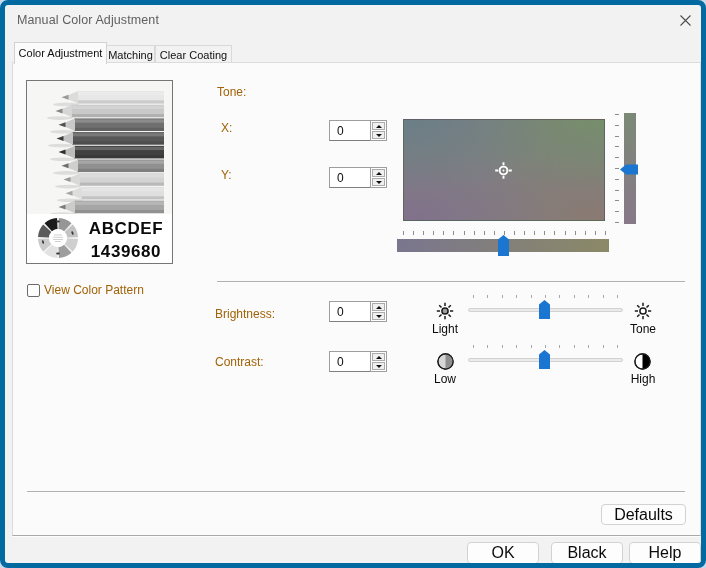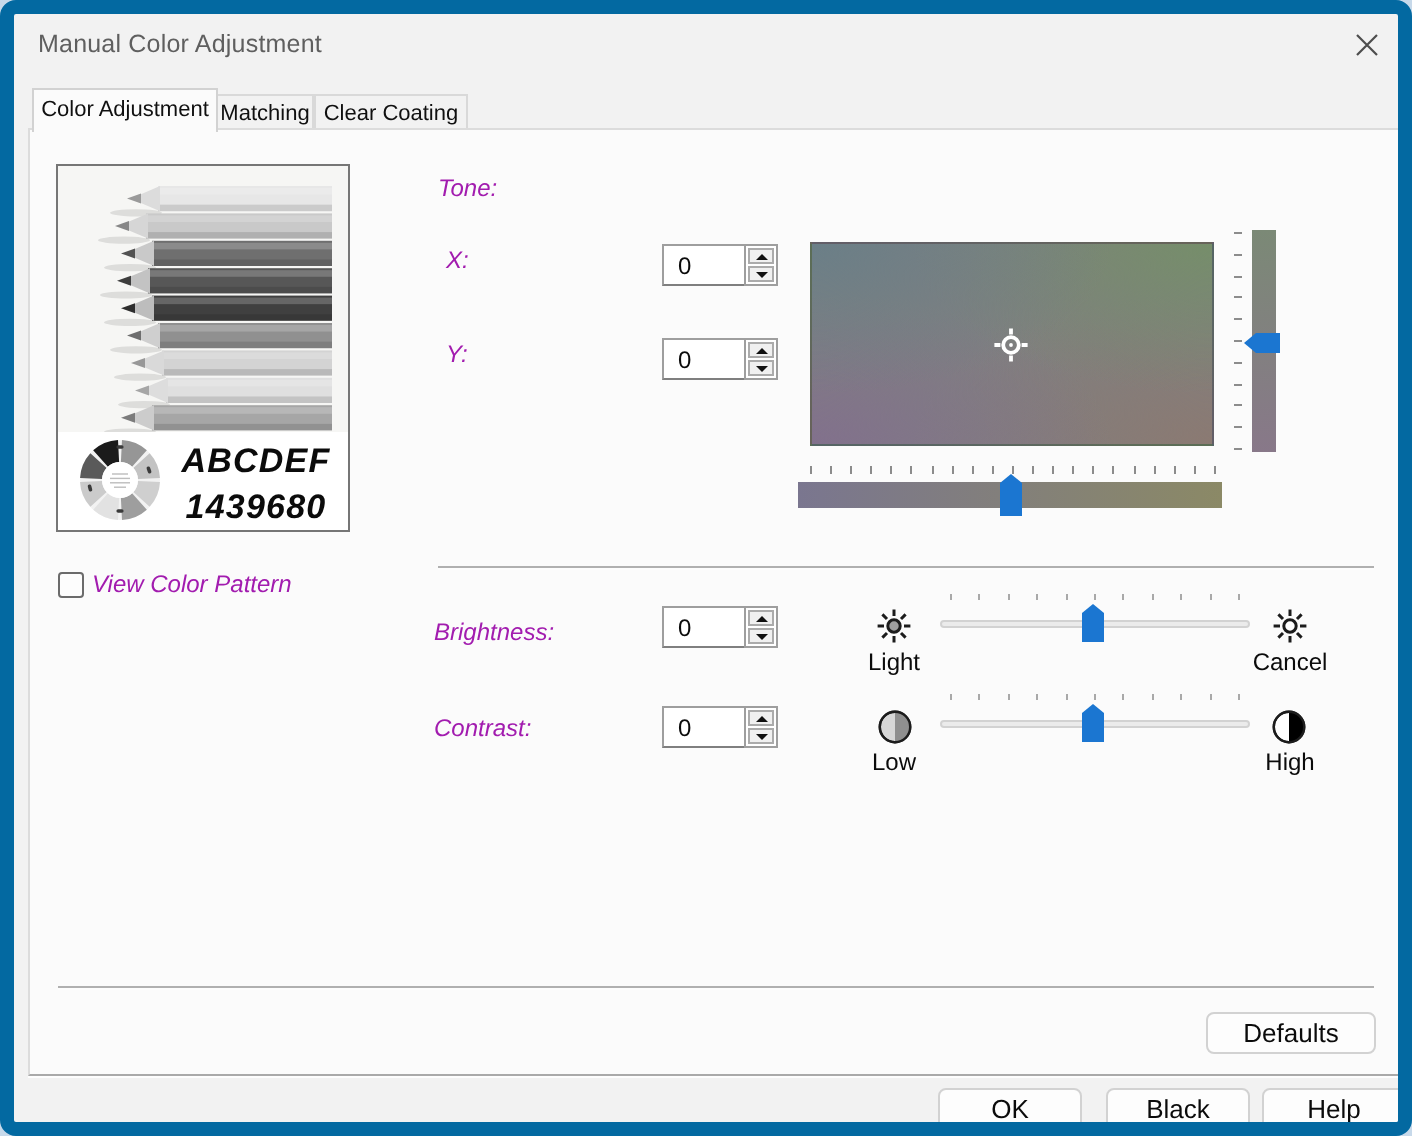--- a/index.html
+++ b/index.html
@@ -1,21 +1,21 @@
 <!DOCTYPE html>
 <html style="--accent: #1b76d1; --desktop-bg: #c7d9ea; --dialog-bg: #f2f2f2; --pane-bg: #fbfbfb; --fc-tl: #6b7f87; --fc-tr: #768e6a; --fc-bl: #82718c; --fc-br: #8b7a72; --vb-top: #7b8976; --vb-bot: #887889; --hb-left: #7a768f; --hb-right: #8b8966;"><head>
 <meta charset="utf-8">
 <style>
   * { margin:0; padding:0; box-sizing:border-box; }
   html,body { width:706px; height:568px; overflow:hidden; }
   body { font-family:"Liberation Sans", sans-serif; background:var(--desktop-bg,#c7d9ea); }
   .window {
     position:absolute; left:0; top:0; width:706px; height:568px;
     background:var(--dialog-bg,#f2f2f2);
-    border:7px solid #0369a1; border-radius:8px;
+    border:5px solid #0369a1; border-radius:8px;
     overflow:hidden;
   }
   .titlebar { position:absolute; left:0; top:0; width:100%; height:32px; }
   .title { position:absolute; left:12px; top:8px; font-size:12.5px; color:#5f5f5f; letter-spacing:0.1px; }
   .close-btn { position:absolute; right:1px; top:1px; width:30px; height:28px; display:flex; align-items:center; justify-content:center; }
 
   
   .tab { position:absolute; font-size:11px; color:#101010; text-align:center; border:1px solid #d9d9d9; border-bottom:none; background:#f2f2f2; line-height:18px; white-space:nowrap; overflow:hidden; }
   .tab.active { left:9px; top:37px; width:93px; height:22px; background:var(--pane-bg,#fbfbfb); z-index:3; line-height:21px; border-color:#d2d2d2; }
   .tab.t1 { left:101px; top:40px; width:49px; height:28px; }
@@ -28,30 +28,30 @@
     box-shadow:0 1px 0 #fdfdfd;
     z-index:2;
   }
   .pane * { position:absolute; }
 
   
   .preview-box { left:13px; top:17px; width:147px; height:184px; background:#fff; border:1px solid #767676; }
   .preview-photo { left:0; top:0; width:145px; height:133px; background:#f6f6f4; overflow:hidden; }
   .preview-brand { left:0; top:133px; width:145px; height:49px; background:#fff; }
   .wheel { left:10px; top:3px; width:42px; height:42px; }
-  .brand-text { left:58px; top:3px; width:82px; text-align:center; color:#0b0b0b; font-weight:bold; line-height:23px;font-style:italic; }
+  .brand-text { left:58px; top:3px; width:82px; text-align:center; color:#0b0b0b; font-weight:bold; line-height:23px; }
   .brand-line1 { position:static; display:block; font-size:17px; letter-spacing:0.6px; }
   .brand-line2 { position:static; display:block; font-size:17px; letter-spacing:0.6px; }
 
   
   .check-row { left:14px; top:220px; width:180px; height:16px; }
   .checkbox { left:0; top:1px; width:13px; height:13px; background:#fdfdfd; border:1px solid #6b6b6b; border-radius:2px; }
   .check-label { left:17px; top:0px; font-size:12.5px; color:#0b0b0b; white-space:nowrap; }
 
-  .lbl { font-size:12px; color:#a21caf; white-space:nowrap;font-style:italic; }
+  .lbl { font-size:12px; color:#a16207; white-space:nowrap; }
 
   
   .spin { width:58px; height:21px; }
   .spin-field { left:0; top:0; width:42px; height:21px; background:#fff; border:1px solid #9e9e9e; border-right:none; border-bottom-color:#7f7f7f; font-size:12px; color:#0b0b0b; padding:3px 0 0 7px; }
   .spin-btns { left:41px; top:0; width:17px; height:21px; border:1px solid #9e9e9e; background:#fff; }
   .spin-b { left:1px; width:13px; height:8px; background:#f0f0f0; border:1px solid #ababab; display:flex; align-items:center; justify-content:center; }
   .spin-up { top:1px; }
   .spin-down { top:10px; }
   .arr-up { width:0; height:0; border-left:3px solid transparent; border-right:3px solid transparent; border-bottom:3.5px solid #111; }
   .arr-down { width:0; height:0; border-left:3px solid transparent; border-right:3px solid transparent; border-top:3.5px solid #111; }
@@ -90,21 +90,21 @@
   .groove2 { left:14px; top:428px; width:658px; }
 
   
   .slider-track { width:155px; height:4px; background:#ebebeb; border:1px solid #d2d2d2; border-radius:2px; box-sizing:border-box; }
   .sl-ticks { width:145px; height:3px; display:flex; justify-content:space-between; }
   .sl-ticks i { display:block; width:1px; height:3px; background:#a9a9a9; }
   .thumb-up svg, .thumb-left svg, .marker svg { display:block; }
   .icon-lbl { font-size:12px; color:#0b0b0b; text-align:center; }
 
   
-  .btn { background:#fdfdfd; border:1px solid #d2d2d2; border-radius:4px; font-size:13px; color:#0b0b0b; text-align:center; font-family:"Liberation Sans", sans-serif; }
+  .btn { background:#fdfdfd; border:1px solid #d2d2d2; border-radius:4px; font-size:16px; color:#0b0b0b; text-align:center; font-family:"Liberation Sans", sans-serif; }
   .defaults-btn { left:588px; top:441px; width:85px; height:21px; line-height:19px; }
   .footer { position:absolute; left:0; top:531px; width:706px; height:35px; }
   .footer .btn { position:absolute; top:6px; width:72px; height:22px; line-height:20px; }
   .ok-btn { left:462px; }
   .cancel-btn { left:546px; }
   .help-btn { left:624px; }
 </style>
 </head>
 <body>
 
@@ -365,21 +365,21 @@
           <polygon points="5.5,0 11,4.5 11,19 0,19 0,4.5" fill="var(--accent)"></polygon>
         </svg>
     </div>
 
     <svg style="left:621px; top:239px;" width="18" height="18" viewBox="0 0 18 18">
       <g stroke="#1c1c1c" stroke-width="1.5">
         <path d="M9 0.8 V4 M9 14 V17.2 M0.8 9 H4 M14 9 H17.2 M3.2 3.2 L5.5 5.5 M12.5 12.5 L14.8 14.8 M14.8 3.2 L12.5 5.5 M5.5 12.5 L3.2 14.8"></path>
         <circle cx="9" cy="9" r="3.1" fill="#ffffff"></circle>
       </g>
     </svg>
-    <span class="icon-lbl" style="left:610px; top:259px; width:40px;">Cancel</span>
+    <span class="icon-lbl" style="left:610px; top:259px; width:40px;">Tone</span>
 
     <span class="lbl" style="left:202px; top:292px;">Contrast:</span>
     <div class="spin" style="left:316px; top:288px;">
       <div class="spin-field">0</div>
       <div class="spin-btns">
         <div class="spin-b spin-up">
             <i class="arr-up"></i>
           </div>
         <div class="spin-b spin-down">
             <i class="arr-down"></i>

